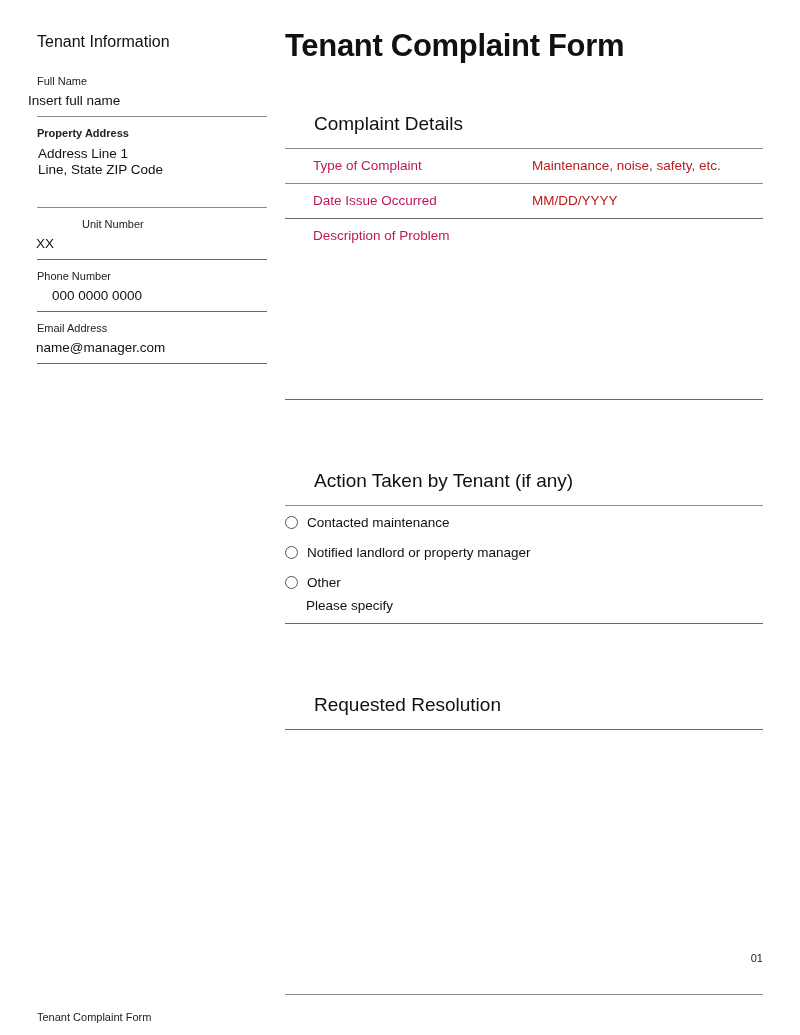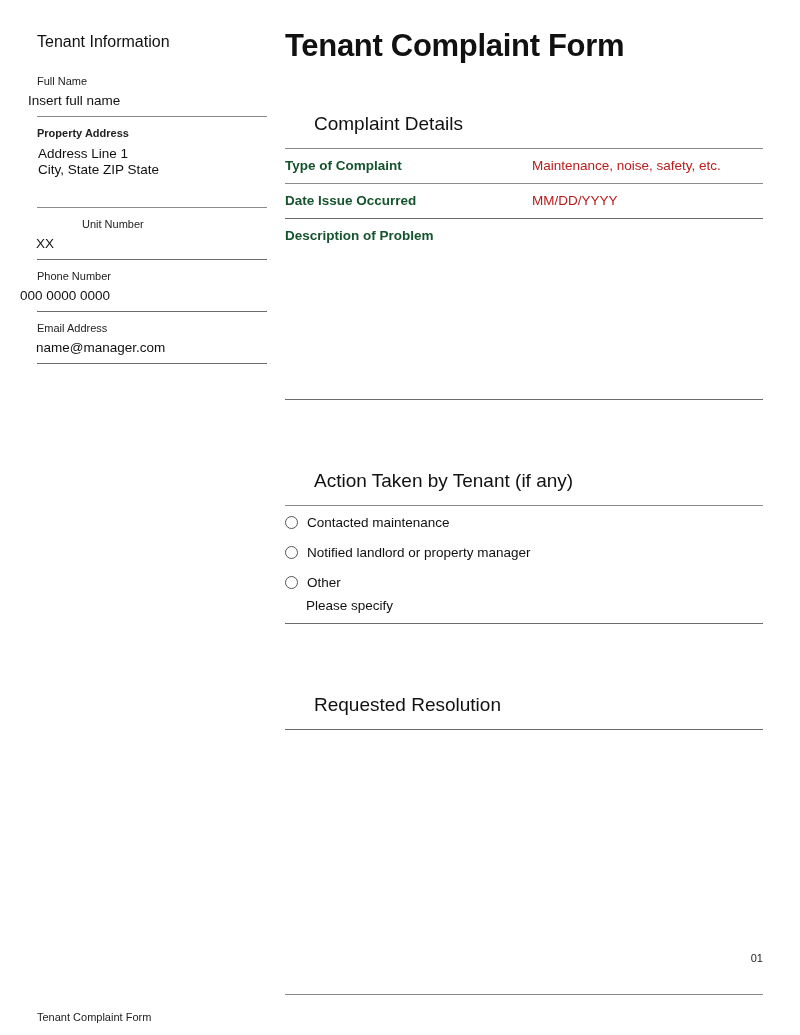--- a/index.html
+++ b/index.html
@@ -7,49 +7,49 @@
   .abs { position: absolute; }
   .rule { position: absolute; height: 0; border-top: 1.5px solid #8a8a8a; }
   .rule.dark { border-top-color: #6a6a6a; }
 
   .side-title { left: 37px; top: 33px; font-size: 16px; color: #111; }
   .field-label { font-size: 11px; color: #222; }
   .field-value { font-size: 13.5px; color: #111; }
 
   .page-title { left: 285px; top: 28px; font-size: 31px; font-weight: bold; letter-spacing: -0.3px; color: #111; }
   .section-title { font-size: 19px; color: #111; margin-left: 29px; }
-  .row-label { font-size: 13.5px; font-weight: bold; color: #14532d; }
+  .row-label { font-size: 13.5px; font-weight: normal; color: #be185d; margin-left: 28px; }
   .row-value { font-size: 13.5px; color: #b91c1c; }
 
   .radio { position: absolute; width: 11px; height: 11px; border: 1px solid #555; border-radius: 50%; background: #fff; }
   .opt-label { font-size: 13.5px; color: #111; }
 
   .footer { font-size: 11px; color: #222; }
 </style>
 </head>
 <body>
 
 <div>
   <div class="abs side-title">Tenant Information</div>
 
   <div class="abs field-label" style="left:37px; top:75px;">Full Name</div>
   <div class="abs field-value" style="left:28px; top:93px;">Insert full name</div>
   <div class="rule" style="left:37px; top:116px; width:230px;"></div>
 
   <div class="abs field-label" style="left:37px; top:127px;font-weight:bold;">Property Address</div>
   <div class="abs field-value" style="left:38px; top:146px;">Address Line 1</div>
-  <div class="abs field-value" style="left:38px; top:162px;">City, State ZIP State</div>
+  <div class="abs field-value" style="left:38px; top:162px;">Line, State ZIP Code</div>
   <div class="rule" style="left:37px; top:207px; width:230px;"></div>
 
   <div class="abs field-label" style="left:37px; top:218px;padding-left:45px;">Unit Number</div>
   <div class="abs field-value" style="left:36px; top:236px;">XX</div>
   <div class="rule dark" style="left:37px; top:259px; width:230px;"></div>
 
   <div class="abs field-label" style="left:37px; top:270px;">Phone Number</div>
-  <div class="abs field-value" style="left:20px; top:288px;text-align:center;">000 0000 0000</div>
+  <div class="abs field-value" style="left:52px; top:288px;text-align:center;">000 0000 0000</div>
   <div class="rule dark" style="left:37px; top:311px; width:230px;"></div>
 
   <div class="abs field-label" style="left:37px; top:322px;text-align:right;">Email Address</div>
   <div class="abs field-value" style="left:36px; top:340px;">name@manager.com</div>
   <div class="rule dark" style="left:37px; top:363px; width:230px;"></div>
 </div>
 
 <div class="abs page-title">Tenant Complaint Form</div>
 
 <div>

